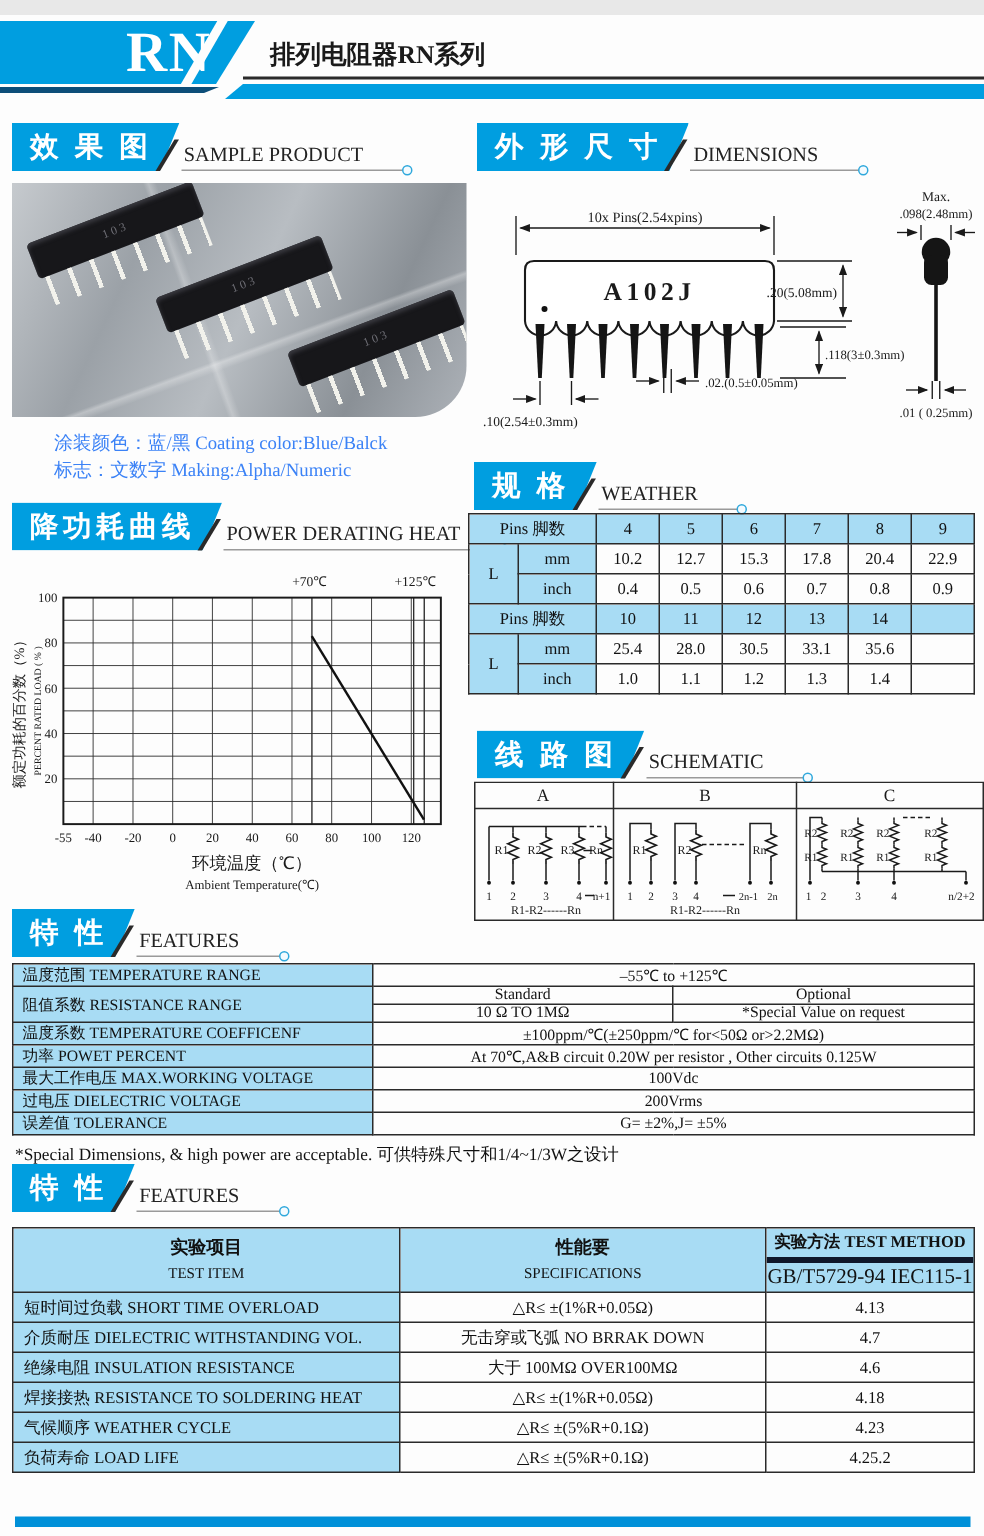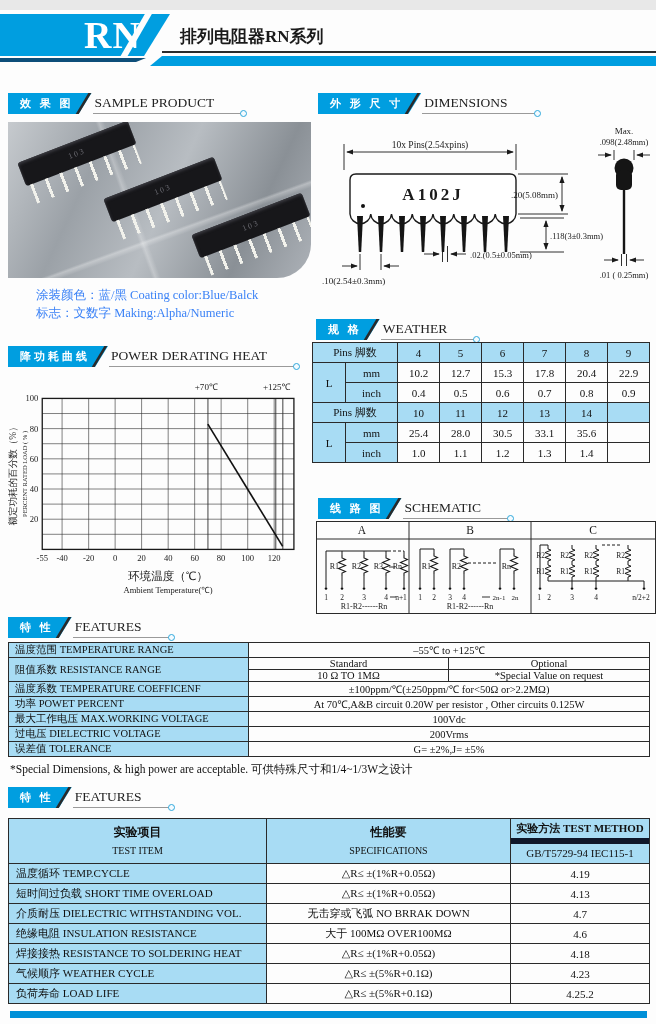--- a/index.html
+++ b/index.html
@@ -13,21 +13,21 @@
   .banner-slash{left:146px;top:2px;width:7px;height:46px;background:#fdfdfd;
                 transform:skewX(-30deg);transform-origin:top left;}
   .title-cn{left:180px;top:15px;font-size:17px;font-weight:bold;color:#1a1a1a;}
   .title-underline{left:162px;top:41px;width:494px;height:2px;background:#2b2b2b;}
   .banner-bar{left:150px;top:46px;width:506px;height:10px;background:var(--accent);
               clip-path:polygon(12px 0,100% 0,100% 100%,0 100%);}
   .banner-foot{left:0;top:48px;width:146px;height:4px;background:#0d4e79;
                clip-path:polygon(0 0,100% 0,calc(100% - 10px) 100%,0 100%);}
   
   .sec{display:flex;align-items:flex-end;height:21px;}
-  .sec-cn{background:var(--accent);color:#fff;font-size:11px;font-weight:bold;letter-spacing:3px;
+  .sec-cn{background:var(--accent);color:#fff;font-size:19px;font-weight:bold;letter-spacing:3px;
           padding:3px 18px 3px 12px;clip-path:polygon(0 0,100% 0,calc(100% - 13px) 100%,0 100%);}
   .sec-slant{width:3px;height:21px;background:#2a2a2a;transform:skewX(-31deg);margin-left:-10px;}
   .sec-en{font-size:13.5px;color:#222;margin-left:8px;padding:0 30px 2px 2px;
           border-bottom:1.5px solid #9a9a9a;position:relative;white-space:nowrap;}
   .sec-en::after{content:"";position:absolute;right:-3px;bottom:-4px;width:5px;height:5px;
                  border:1.5px solid #2fa8dc;border-radius:50%;background:#f4fbff;}
   
   .photo{left:8px;top:112px;width:303px;height:156px;border-radius:0 0 34px 0;overflow:hidden;
          background:linear-gradient(115deg,#c6cace 0%,#9ba1a7 28%,#b8bdc2 52%,#8a9096 78%,#adb2b8 100%);}
   .photo::before{content:"";position:absolute;inset:0;
@@ -48,22 +48,22 @@
   .rt td{height:19px;padding:0;}
   .t1{left:8px;top:632px;width:641px;font-size:10.5px;}
   .t1 td{height:11px;padding:0 3px;}
   .t1 td.lbl{text-align:left;padding-left:6px;}
   .t2{left:8px;top:808px;width:641px;font-size:11px;}
   .t2 td{height:19px;padding:0 3px;}
   .t2 td.il{text-align:left;padding-left:7px;}
   .t2 td.hdr{padding:0;height:40px;}
   .cnl{font-size:12px;font-weight:bold;line-height:19px;}
   .enl{font-size:10px;line-height:17px;}
-  .mrow{font-size:11px;font-weight:bold;line-height:19px;border-bottom:6px solid #0f172a;}
-  .mrow2{font-size:11px;line-height:19px;}
+  .mrow{font-size:11px;font-weight:bold;line-height:19px;border-bottom:4px solid #0f172a;}
+  .mrow2{font-size:14px;line-height:19px;}
   .note{left:10px;top:752px;font-size:11.5px;color:#111;}
   .footer-bar{left:10px;top:1001px;width:637px;height:7px;background:var(--bar);}
   svg text{fill:#1a1a1a;}
 </style>
 </head>
 <body>
 
 <div class="page">
 
   <div class="abs banner-box"></div>
@@ -477,25 +477,20 @@
       <td class="b hdr">
         <div class="cnl">性能要</div>
         <div class="enl">SPECIFICATIONS</div>
       </td>
       <td class="b hdr">
         <div class="mrow">实验方法 TEST METHOD</div>
         <div class="mrow2">GB/T5729-94 IEC115-1</div>
       </td>
     </tr>
     <tr>
-      <td class="b il">温度循环 TEMP.CYCLE</td>
-      <td>△R≤ ±(1%R+0.05Ω)</td>
-      <td>4.19</td>
-    </tr>
-    <tr>
       <td class="b il">短时间过负载 SHORT TIME OVERLOAD</td>
       <td>△R≤ ±(1%R+0.05Ω)</td>
       <td>4.13</td>
     </tr>
     <tr>
       <td class="b il">介质耐压 DIELECTRIC WITHSTANDING VOL.</td>
       <td>无击穿或飞弧 NO BRRAK DOWN</td>
       <td>4.7</td>
     </tr>
     <tr>

